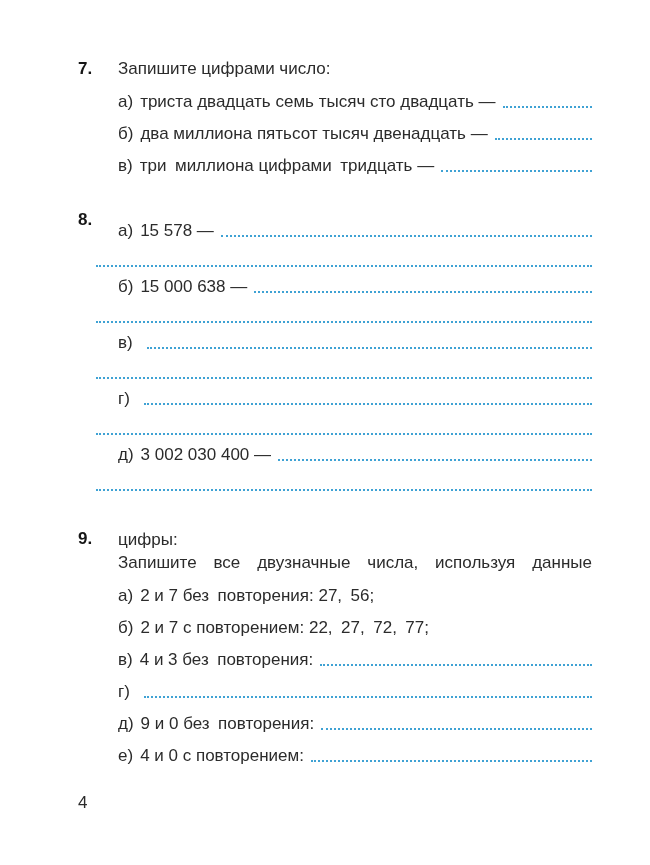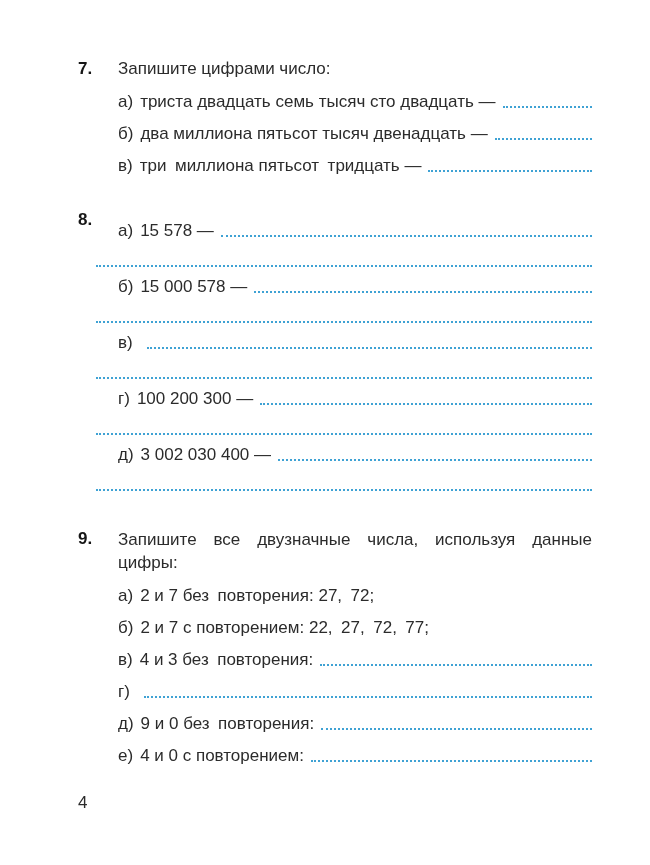--- a/index.html
+++ b/index.html
@@ -78,75 +78,74 @@
           <span class="txt">триста двадцать семь тысяч сто двадцать —</span>
           <span class="dots"></span>
         </div>
         <div class="line">
           <span class="lbl">б)</span>
           <span class="txt">два миллиона пятьсот тысяч двенадцать —</span>
           <span class="dots"></span>
         </div>
         <div class="line">
           <span class="lbl">в)</span>
-          <span class="txt">три миллиона пятьсот тридцать —</span>
+          <span class="txt">три миллиона цифрами тридцать —</span>
           <span class="dots"></span>
         </div>
       </div>
     </div>
 
     <div class="exercise">
       <div class="ex-num">8.</div>
       <div class="ex-body">
 
         <div class="line">
           <span class="lbl">а)</span>
           <span class="txt">15 578  —</span>
           <span class="dots"></span>
         </div>
         <div class="dotrow"></div>
 
         <div class="line tight">
           <span class="lbl">б)</span>
-          <span class="txt">15 000 578  —</span>
+          <span class="txt">15 000 638  —</span>
           <span class="dots"></span>
         </div>
         <div class="dotrow"></div>
 
         <div class="line tight">
           <span class="lbl">в)</span>
           <span class="dots"></span>
         </div>
         <div class="dotrow"></div>
 
         <div class="line tight">
           <span class="lbl">г)</span>
-          <span class="txt">100 200 300  —</span>
           <span class="dots"></span>
         </div>
         <div class="dotrow"></div>
 
         <div class="line tight">
           <span class="lbl">д)</span>
           <span class="txt">3 002 030 400  —</span>
           <span class="dots"></span>
         </div>
         <div class="dotrow"></div>
       </div>
     </div>
 
     <div class="exercise">
       <div class="ex-num">9.</div>
       <div class="ex-body">
+        <div class="ex-title tline">цифры:</div>
         <div class="ex-title jline">Запишите все двузначные числа, используя данные</div>
-        <div class="ex-title tline">цифры:</div>
 
         <div class="line">
           <span class="lbl">а)</span>
-          <span class="txt">2 и 7 без повторения: 27, 72;</span>
+          <span class="txt">2 и 7 без повторения: 27, 56;</span>
         </div>
         <div class="line">
           <span class="lbl">б)</span>
           <span class="txt">2 и 7 с повторением: 22, 27, 72, 77;</span>
         </div>
         <div class="line">
           <span class="lbl">в)</span>
           <span class="txt">4 и 3 без повторения:</span>
           <span class="dots"></span>
         </div>

